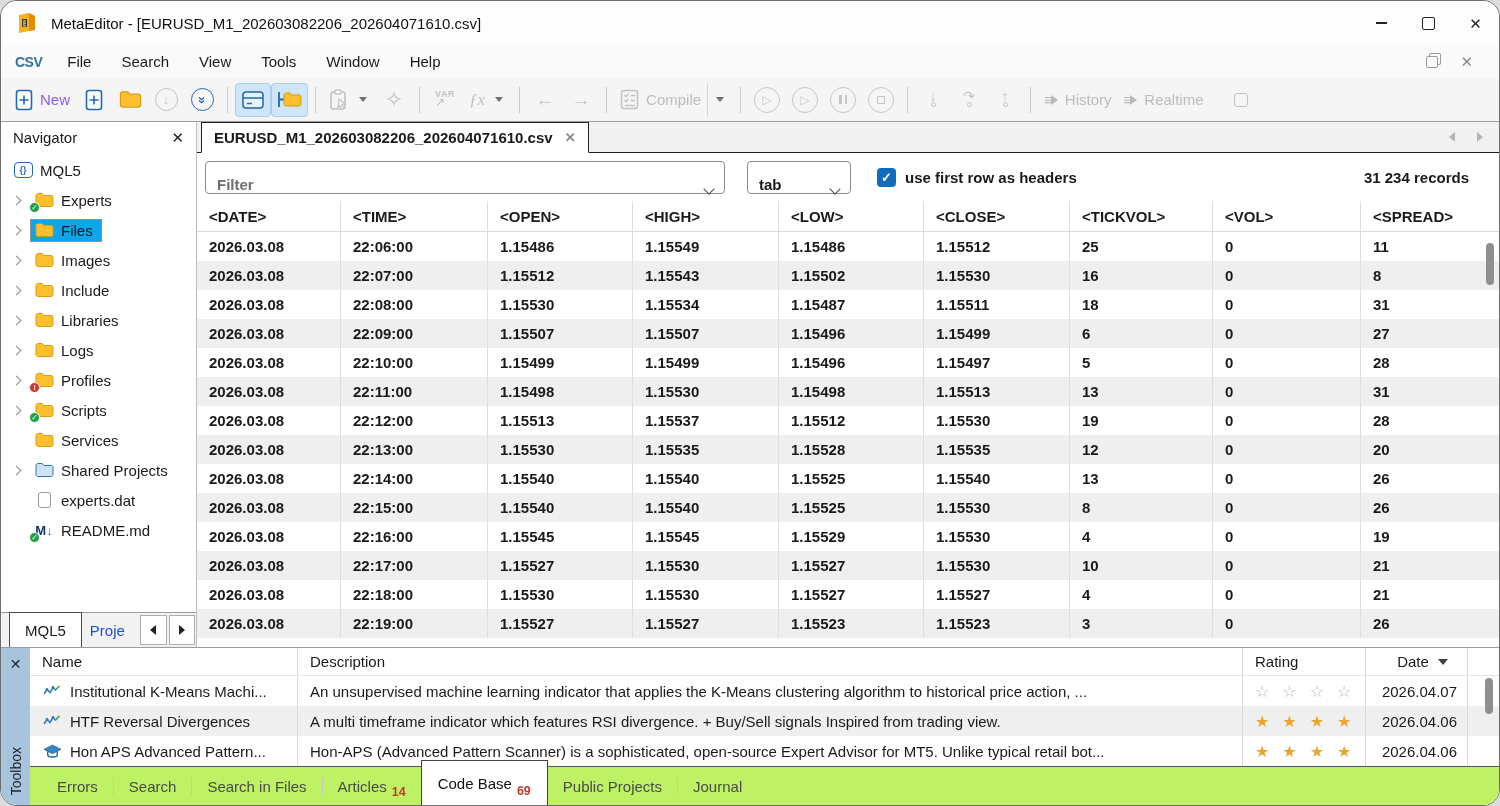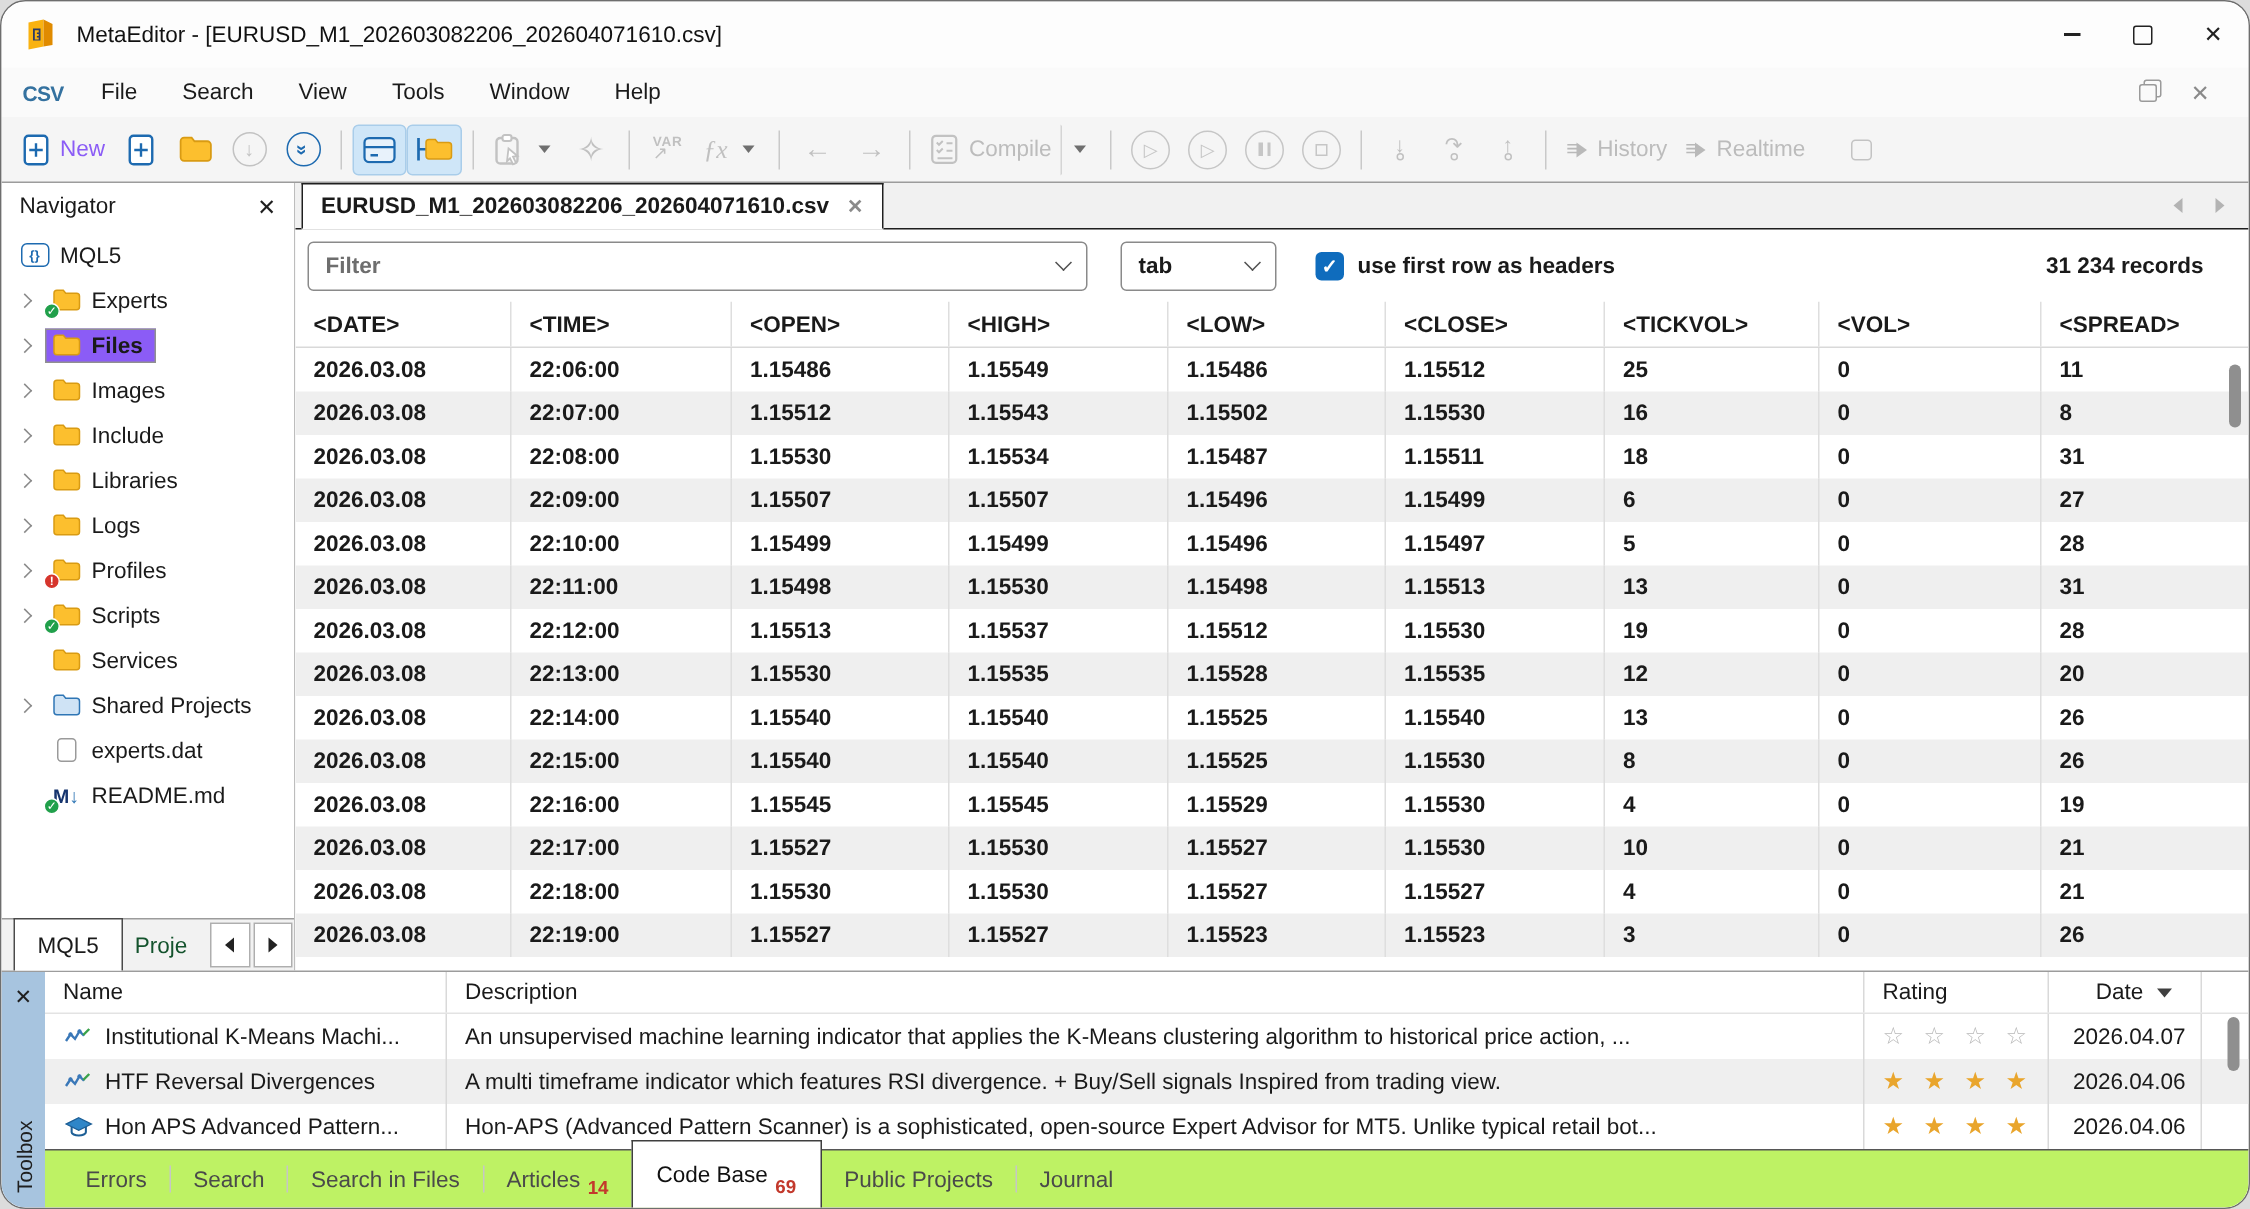--- a/index.html
+++ b/index.html
@@ -54,48 +54,48 @@
   .navigator{width:196px;flex:0 0 auto;border-right:1px solid #bdbdbd;display:flex;flex-direction:column;background:#fff;box-sizing:border-box;}
   .nav-header{height:31px;display:flex;align-items:center;padding:0 12px;flex:0 0 auto;}
   .nav-title{font-size:15px;}
   .nav-x{margin-left:auto;font-size:15px;color:#1f1f1f;}
   .nav-tree{flex:1;overflow:hidden;padding-top:2px;}
   .tree-item{display:flex;align-items:center;height:30px;padding-left:8px;}
   .tree-item.lvl1{padding-left:12px;}
   .chevslot{width:17px;display:flex;align-items:center;flex:0 0 auto;}
   .chevline{width:6px;height:6px;border-top:1.5px solid #8a8a8a;border-right:1.5px solid #8a8a8a;transform:rotate(45deg);}
   .selbox{display:flex;align-items:center;gap:7px;padding:2px 8px 2px 3px;border:1px solid transparent;min-width:0;}
-  .selbox.selected{background:#8b5cf6;border-color:#909090;font-weight:bold;}
+  .selbox.selected{background:#0ea5e9;border-color:#909090;}
   .ticon{position:relative;width:20px;height:17px;display:flex;align-items:center;justify-content:center;flex:0 0 auto;}
   .badge-dot{position:absolute;left:-5px;bottom:-4px;width:11px;height:11px;border-radius:50%;color:#fff;font-size:8px;display:flex;align-items:center;justify-content:center;border:1px solid #fff;box-sizing:border-box;}
   .badge-dot.check{background:#21a04b;}
   .badge-dot.error{background:#d6352c;font-weight:bold;}
   .mql5-ic{width:19px;height:16px;border:1.7px solid #1d6ab0;border-radius:4px;color:#1d6ab0;font-size:9px;font-weight:bold;display:flex;align-items:center;justify-content:center;box-sizing:border-box;}
   .file-ic{width:13px;height:16px;border:1.5px solid #9a9a9a;border-radius:3px;background:#fff;box-sizing:border-box;}
   .md-ic{font-weight:bold;font-size:13px;color:#17356e;display:flex;align-items:center;}
   .md-ic .md-arrow{color:#2f76b5;font-size:13px;}
   .tlabel{white-space:nowrap;overflow:hidden;}
   .nav-tabs{height:34px;flex:0 0 auto;display:flex;align-items:stretch;border-top:1px solid #9c9c9c;position:relative;background:#f2f2f2;}
   .nav-tab.active{margin-left:8px;margin-top:-1px;background:#fff;border:1px solid #4a4a4a;border-bottom:none;padding:0 15px;display:flex;align-items:center;z-index:2;}
-  .nav-tab.inactive{color:#14532d;padding:0 8px;display:flex;align-items:center;width:42px;overflow:hidden;white-space:nowrap;}
+  .nav-tab.inactive{color:#1d4ed8;padding:0 8px;display:flex;align-items:center;width:42px;overflow:hidden;white-space:nowrap;}
   .nav-arrow{width:25px;margin:2px 1px;border:1px solid #aeaeae;background:#fff;display:flex;align-items:center;justify-content:center;}
   .tri-l-sm{width:0;height:0;border-top:5px solid transparent;border-bottom:5px solid transparent;border-right:6px solid #222;}
   .tri-r-sm{width:0;height:0;border-top:5px solid transparent;border-bottom:5px solid transparent;border-left:6px solid #222;}
   
   .editor{flex:1;display:flex;flex-direction:column;min-width:0;background:#fff;font-weight:bold;}
   .tabstrip{height:30px;flex:0 0 auto;background:#f1f1f1;border-bottom:1px solid #1f1f1f;display:flex;align-items:stretch;position:relative;}
   .file-tab{margin-left:4px;margin-bottom:-1px;background:#fff;border:1px solid #1f1f1f;border-bottom:1px solid #fff;display:flex;align-items:center;gap:12px;padding:0 12px;z-index:2;}
   .file-tab .fname{font-size:15px;}
   .tab-x{color:#8a8a8a;font-size:13px;}
   .strip-arrows{margin-left:auto;display:flex;align-items:center;gap:22px;padding-right:16px;}
   .tri-l-dis{width:0;height:0;border-top:5px solid transparent;border-bottom:5px solid transparent;border-right:6px solid #b3b3b3;}
   .tri-r-dis{width:0;height:0;border-top:5px solid transparent;border-bottom:5px solid transparent;border-left:6px solid #b3b3b3;}
   
   .filterbar{height:48px;flex:0 0 auto;display:flex;align-items:center;padding:0 8px;background:#fff;}
-  .combo{height:33px;border:1px solid #8a8a8a;border-radius:4px;display:flex;align-items:center;justify-content:space-between;padding:0 11px;background:#fff;box-sizing:border-box;}
+  .combo{height:33px;border:1px solid #8a8a8a;border-radius:4px;display:flex;align-items:flex-end;justify-content:space-between;padding:0 11px;background:#fff;box-sizing:border-box;}
   .combo-filter{width:520px;}
   .combo .ph{color:#6e6e6e;}
   .combo-delim{width:104px;margin-left:22px;}
   .chv{width:7px;height:7px;border-right:1.4px solid #4f4f4f;border-bottom:1.4px solid #4f4f4f;transform:rotate(45deg);margin-top:-4px;flex:0 0 auto;}
   .cbwrap{display:flex;align-items:center;margin-left:26px;gap:9px;}
   .cb{width:19px;height:19px;background:#0f6cbd;border-radius:4px;color:#fff;display:flex;align-items:center;justify-content:center;font-size:13px;}
   .records{margin-left:auto;margin-right:22px;}
   
   .grid{flex:1;position:relative;overflow:hidden;background:#fff;}
   .grow{display:grid;grid-template-columns:144px 147px 145px 146px 145px 146px 143px 148px minmax(90px,1fr);height:29px;box-sizing:border-box;padding-right:20px;}

